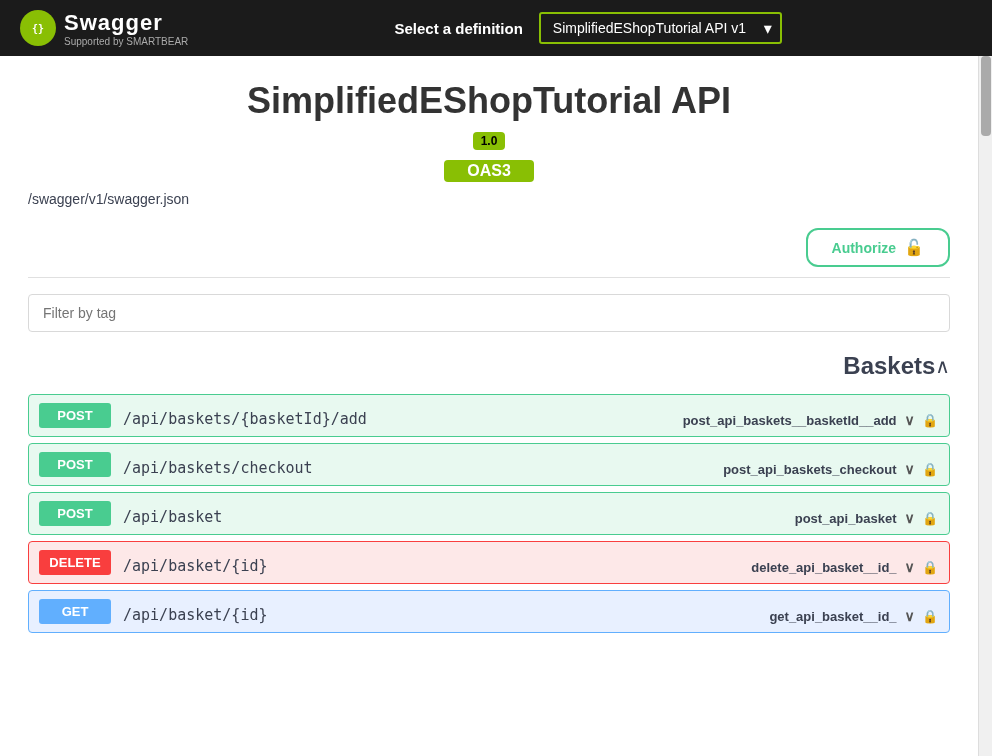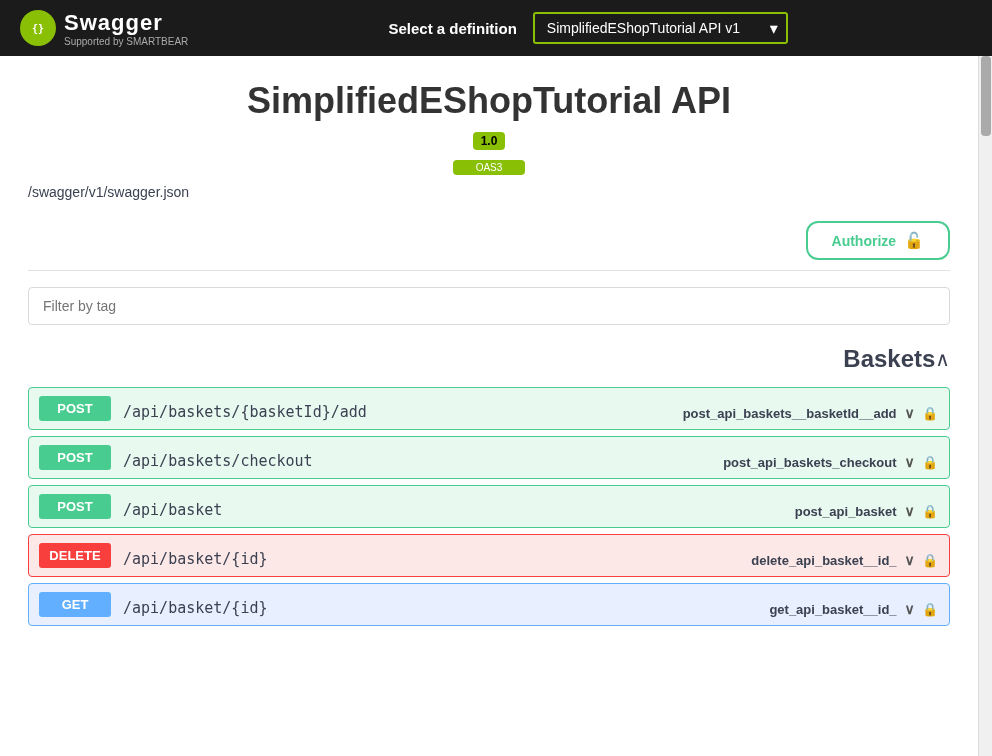--- a/index.html
+++ b/index.html
@@ -54,21 +54,21 @@
     }
     .header-select-label {
       color: white;
       font-size: 15px;
       font-weight: 600;
     }
     .header-select {
       background: #1b1b1b;
       border: 2px solid #89bf04;
       color: white;
-      padding: 6px 44px 6px 12px;
+      padding: 6px 32px 6px 12px;
       font-size: 14px;
       border-radius: 3px;
       appearance: none;
       -webkit-appearance: none;
       min-width: 240px;
       cursor: pointer;
       background-image: none;
       position: relative;
     }
     .select-wrapper {
@@ -129,22 +129,22 @@
       background: #89bf04;
       color: #000000;
       font-size: 12px;
       font-weight: bold;
       padding: 2px 8px;
       border-radius: 4px;
     }
     .badge-oas {
       background: #89bf04;
       color: white;
-      font-size: 10px;
-      font-weight: normal;
+      font-size: 16px;
+      font-weight: bold;
       padding: 2px 23px;
       border-radius: 4px;
     }
     .api-url {
       color: #3b4151;
       font-size: 14px;
       text-decoration: none;
     }
 
     

